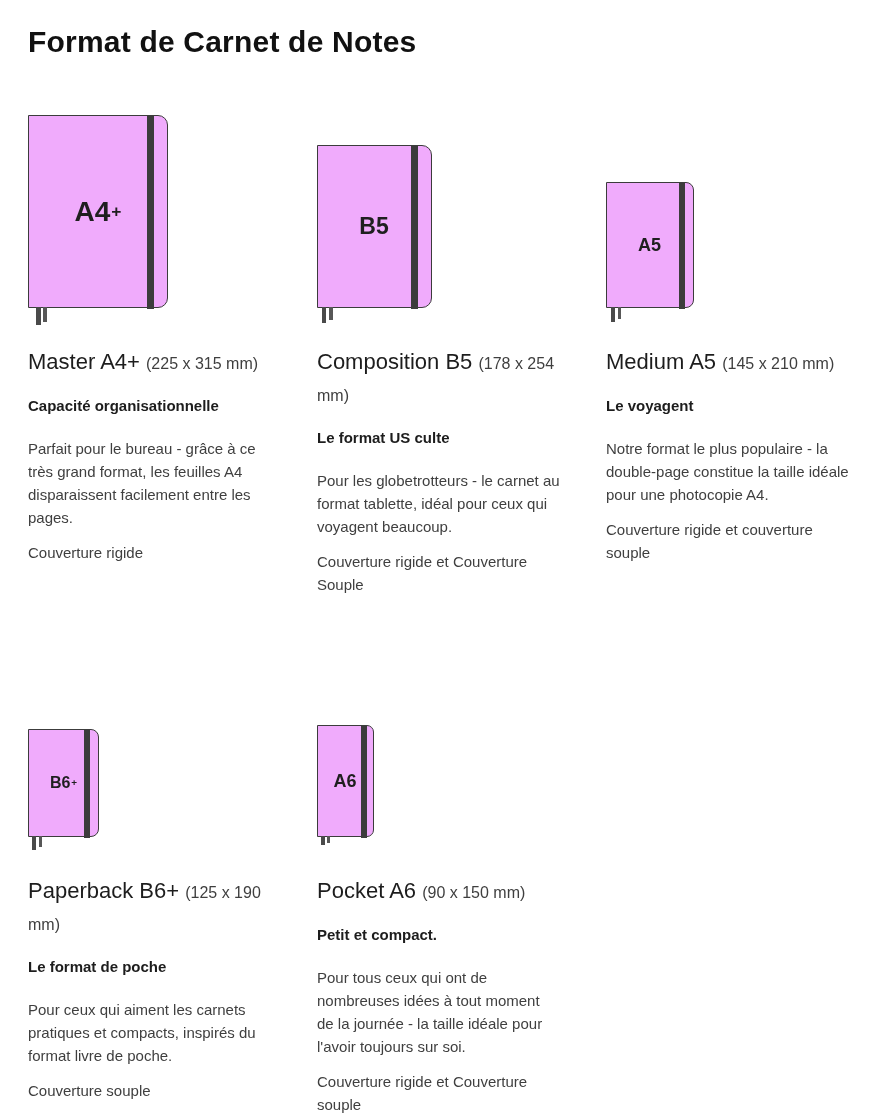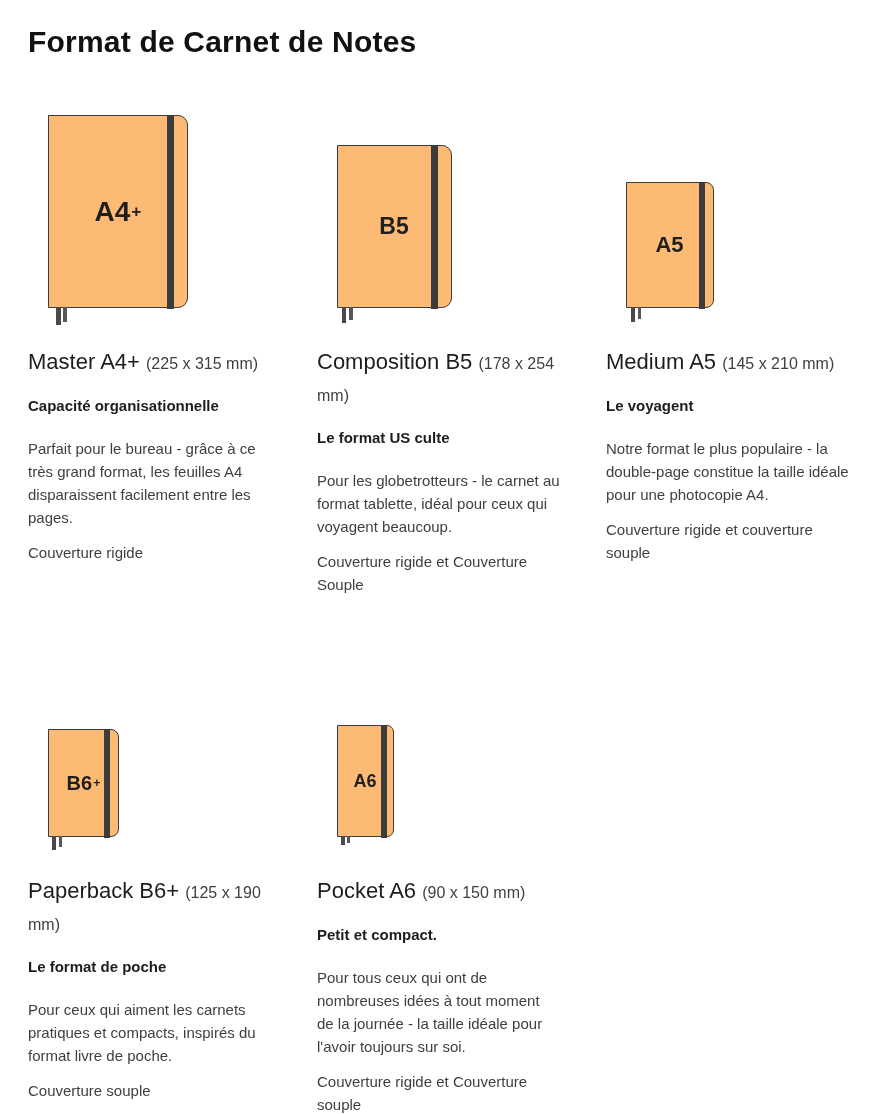--- a/index.html
+++ b/index.html
@@ -26,23 +26,23 @@
   }
   .row-2 { margin-top:115px; }
 
   .figure-area { display:flex; align-items:flex-end; }
   .row-1 .figure-area { height:208px; }
   .row-2 .figure-area { height:126px; }
 
   
   .notebook {
     position:relative; box-sizing:border-box;
-    background:#fdba74;
+    background:#f0abfc;
     border:1.5px solid #3c3c3c;
-    display:flex; align-items:center; justify-content:center;margin-left:20px;
+    display:flex; align-items:center; justify-content:center;
   }
   .band { position:absolute; top:-1.5px; bottom:-1.5px; background:#3c3c3c; }
   .ribbon { position:absolute; top:100%; background:#4a4a4a; }
   .ribbon.r2 { background:#575757; }
   .nb-label { font-weight:700; color:#1f1f1f; position:relative; z-index:1; }
   .nb-label .plus { font-size:0.62em; vertical-align:0.18em; margin-left:1px; }
 
   .nb-a4 { width:140px; height:193px; border-radius:0 10px 10px 0; }
   .nb-a4 .band { right:13px; width:7px; }
   .nb-a4 .nb-label { font-size:28px; }
@@ -50,27 +50,27 @@
   .nb-a4 .r2 { left:14px; width:4px;   height:15px; }
 
   .nb-b5 { width:115px; height:163px; border-radius:0 10px 10px 0; }
   .nb-b5 .band { right:13px; width:7px; }
   .nb-b5 .nb-label { font-size:23px; }
   .nb-b5 .r1 { left:4px;  width:4px;   height:16px; }
   .nb-b5 .r2 { left:11px; width:3.5px; height:13px; }
 
   .nb-a5 { width:88px; height:126px; border-radius:0 8px 8px 0; }
   .nb-a5 .band { right:8px; width:6.5px; }
-  .nb-a5 .nb-label { font-size:22px; }
+  .nb-a5 .nb-label { font-size:18px; }
   .nb-a5 .r1 { left:4px;    width:4px; height:15px; }
   .nb-a5 .r2 { left:10.5px; width:3px; height:12px; }
 
   .nb-b6 { width:71px; height:108px; border-radius:0 8px 8px 0; }
   .nb-b6 .band { right:8px; width:6.5px; }
-  .nb-b6 .nb-label { font-size:20px; }
+  .nb-b6 .nb-label { font-size:16px; }
   .nb-b6 .r1 { left:3px;   width:4px; height:14px; }
   .nb-b6 .r2 { left:9.5px; width:3px; height:11px; }
 
   .nb-a6 { width:57px; height:112px; border-radius:0 7px 7px 0; }
   .nb-a6 .band { right:6px; width:6px; }
   .nb-a6 .nb-label { font-size:18px; }
   .nb-a6 .r1 { left:3px; width:4px;   height:9px; }
   .nb-a6 .r2 { left:9px; width:2.5px; height:7px; }
 
   

